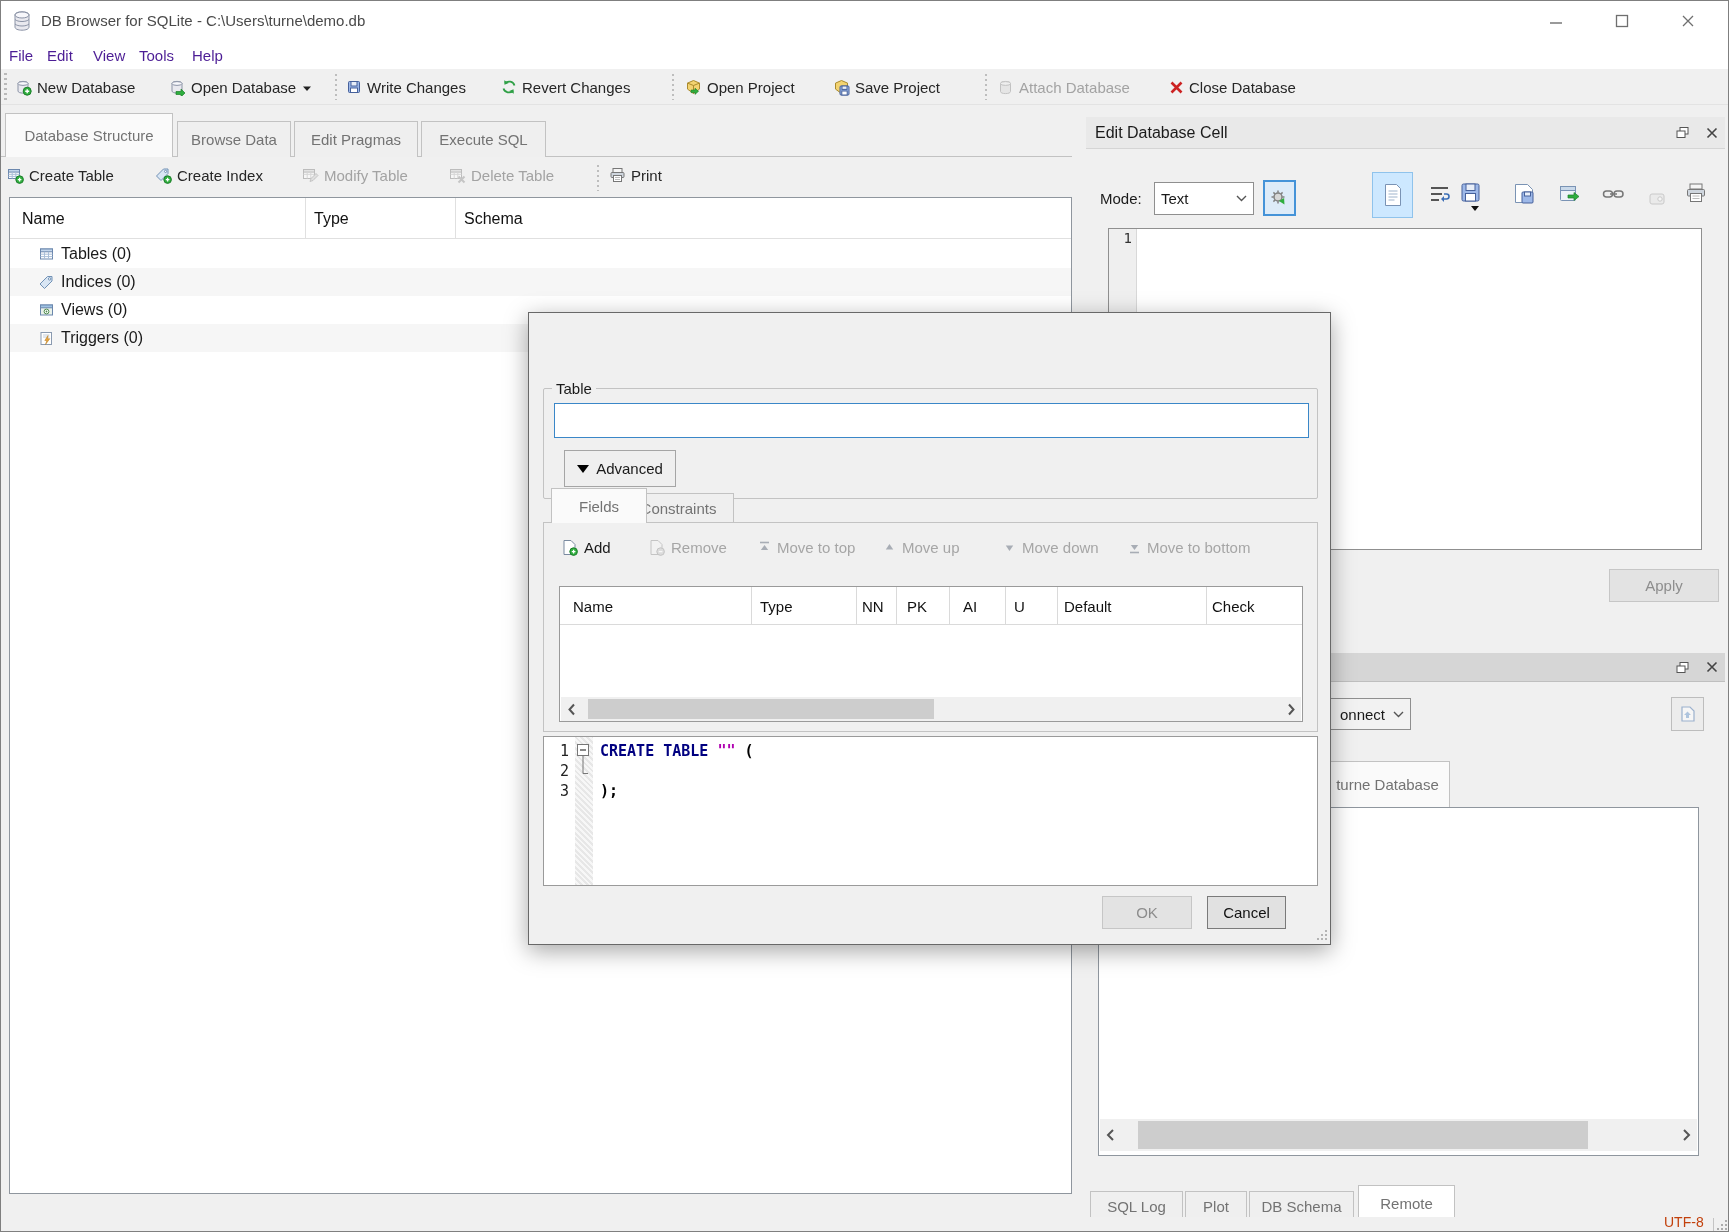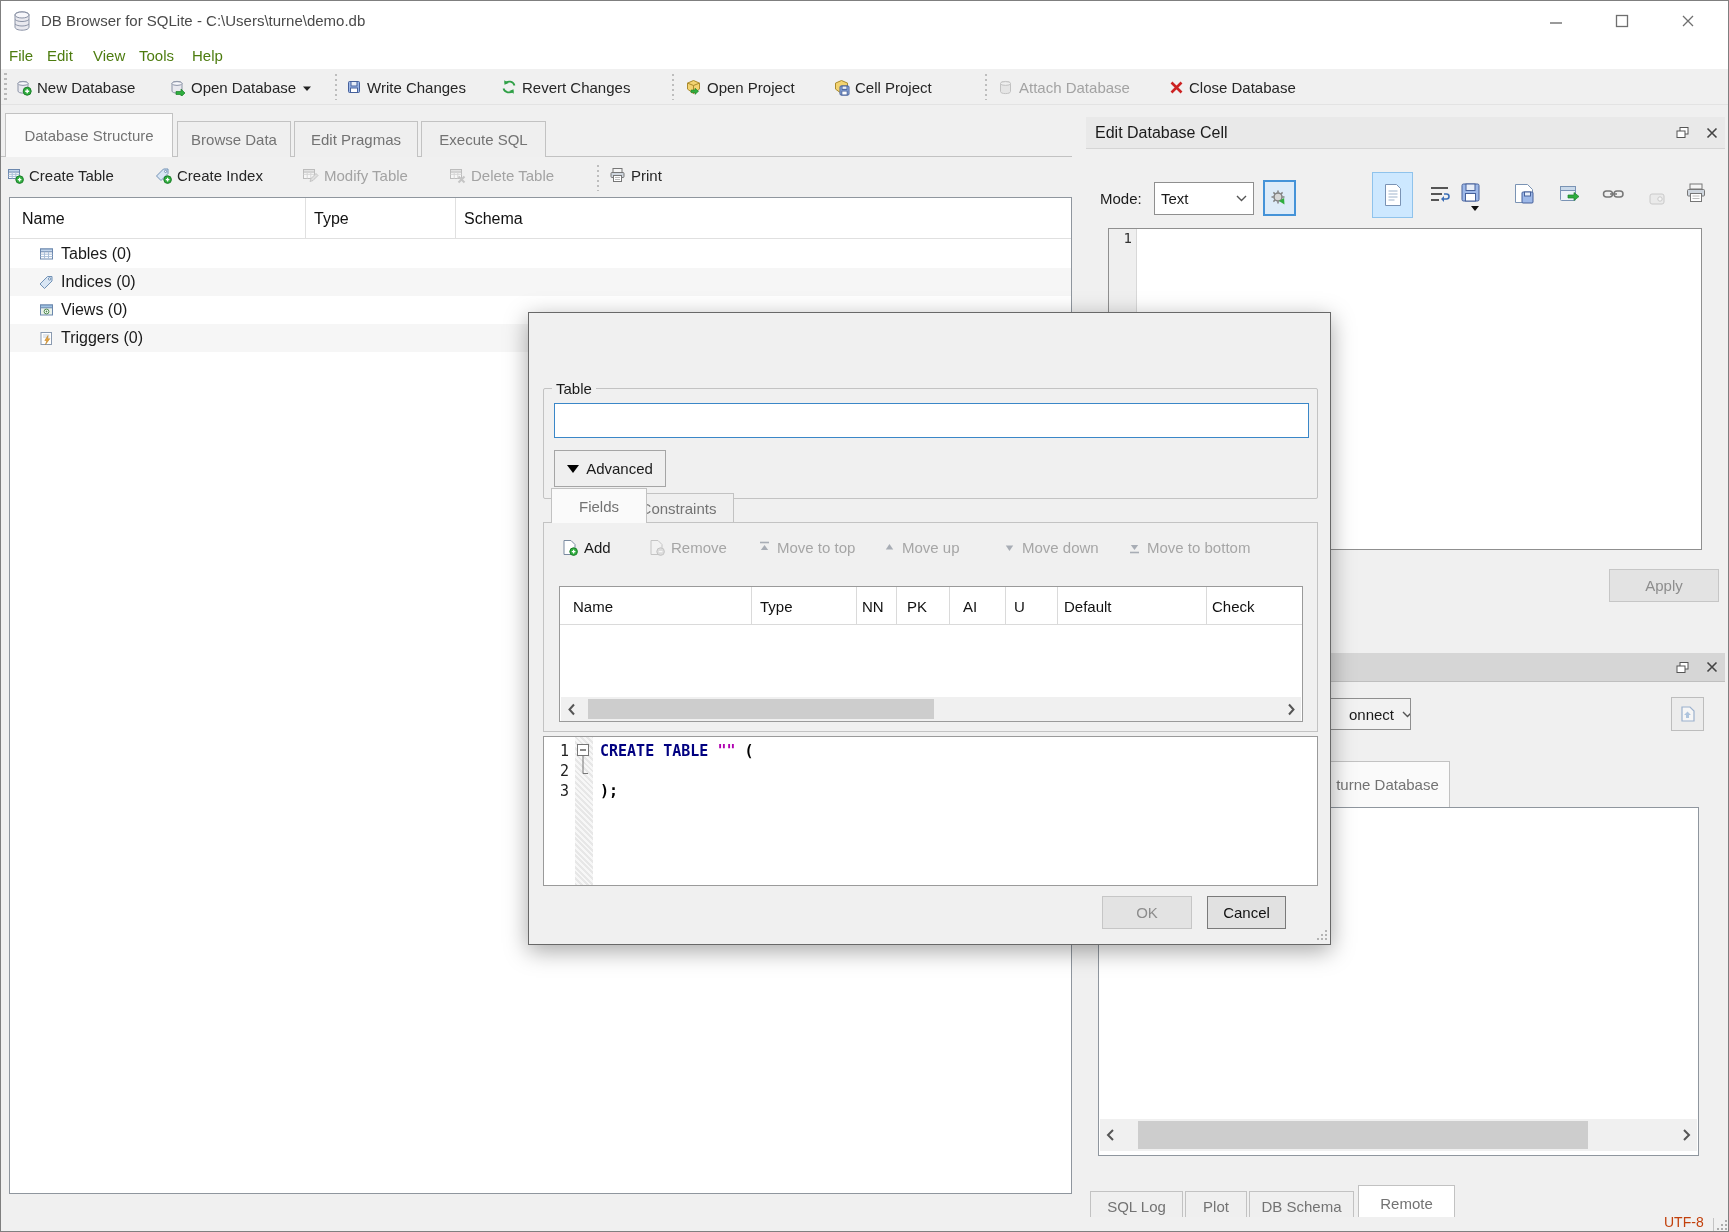--- a/index.html
+++ b/index.html
@@ -6,21 +6,21 @@
   html,body{background:#9a9a9a}
   #screen{position:relative;width:1729px;height:1232px;background:#f0f0f0;border:1px solid #7f7f7f;
     overflow:hidden;font-family:"Liberation Sans",sans-serif;font-size:15px;color:#1a1a1a}
   .abs{position:absolute}
   .row{display:flex;align-items:center}
   svg{display:block}
   
   .titlebar{left:0;top:0;width:1729px;height:40px;background:#fff}
   .title-text{color:#4a4a4a;font-size:15px}
   .menubar{left:0;top:40px;width:1729px;height:28px;background:#fff}
-  .menu-item{color:#4d7c0f;padding:4px 6px;cursor:default}
+  .menu-item{color:#4c1d95;padding:4px 6px;cursor:default}
   
   .toolbar{left:0;top:68px;width:1729px;height:36px;background:#f0f0f0;border-bottom:1px solid #e3e3e3}
   .tbtn{display:flex;align-items:center;gap:5px;color:#262626;white-space:nowrap}
   .tbtn.dis{color:#a3a3a3}
   .tsep{width:2px;height:26px;background:repeating-linear-gradient(#bdbdbd 0 2px,transparent 2px 5px)}
   .thandle{width:3px;height:28px;background:repeating-linear-gradient(#b9b9b9 0 2px,transparent 2px 5px)}
   
   .tab{position:absolute;border:1px solid #c2c2c2;border-bottom:none;background:#efefef;color:#737373;
     display:flex;align-items:center;justify-content:center}
   .tab.active{background:#fafafa}
@@ -153,21 +153,21 @@
         </svg>
       <span>Open Project</span>
     </div>
     <div class="abs tbtn" style="left:832px;top:5px;height:26px">
       <svg width="17" height="17">
           <path d="M8.5 1.5l6 2.6v6l-6 4.4-6-4.4v-6z" fill="#f3d371" stroke="#ab8b2d"></path>
           <rect x="7" y="7" width="9" height="9" rx="1" fill="#9db8e8" stroke="#46619b"></rect>
           <rect x="9" y="7" width="5" height="3.4" fill="#e8eef8" stroke="#46619b"></rect>
           <rect x="8.8" y="12" width="5.4" height="4" fill="#fff" stroke="#46619b"></rect>
         </svg>
-      <span>Cell Project</span>
+      <span>Save Project</span>
     </div>
     <div class="abs tsep" style="left:984px;top:5px"></div>
     <div class="abs tbtn dis" style="left:996px;top:5px;height:26px">
       <svg width="17" height="17" style="opacity:.45">
           <path d="M3.5 4.5c0-1.3 2.2-2.1 5-2.1s5 .8 5 2.1v8c0 1.3-2.2 2.1-5 2.1s-5-.8-5-2.1z" fill="#d9d9d9" stroke="#8a8a8a"></path>
           <ellipse cx="8.5" cy="4.5" rx="5" ry="1.9" fill="#ececec" stroke="#8a8a8a"></ellipse>
         </svg>
       <span>Attach Database</span>
     </div>
     <div class="abs tbtn" style="left:1168px;top:5px;height:26px">
@@ -396,21 +396,21 @@
           <rect x="2" y="6" width="8" height="6.5" fill="#fff" stroke="#555"></rect>
         </svg>
     </span>
     <span class="dock-ico abs" style="left:615px">
       <svg width="14" height="14">
           <path d="M2.5 2.5l9 9M11.5 2.5l-9 9" stroke="#444" stroke-width="1.6"></path>
         </svg>
     </span>
   </div>
   <div class="abs" style="left:1312px;top:697px;width:98px;height:32px;background:#f2f2f2;border:1px solid #8f8f8f;display:flex;align-items:center">
-    <span style="margin-left:35px">onnect</span>
+    <span style="margin-left:26px">onnect</span>
     <svg width="11" height="7" style="margin-left:8px">
         <path d="M1 1l4.5 4.5L10 1" fill="none" stroke="#555" stroke-width="1.4"></path>
       </svg>
   </div>
   <div class="abs" style="left:1670px;top:696px;width:33px;height:34px;background:#ececec;border:1px solid #bdbdbd;display:flex;align-items:center;justify-content:center">
     <svg width="18" height="18" style="opacity:.55">
         <path d="M3 2h8l4 4v10H3z" fill="#fff" stroke="#5b82b5" stroke-width="1.2"></path>
         <path d="M7 13h3v-3h2l-3.5-3.5L5 10h2z" fill="#7fa6d4"></path>
       </svg>
   </div>
@@ -461,21 +461,21 @@
           <rect x="8" y="8" width="2" height="2"></rect>
         </g>
       </svg>
   </div>
 
   <div class="abs dialog">
 
     <div class="groupbox" style="left:14px;top:75px;width:775px;height:111px">
       <span class="gb-label" style="left:8px;top:-9px">Table</span>
       <input class="txt abs" style="left: 10px; top: 14px; width: 755px; height: 35px;" value="">
-      <div class="abs" style="left:10px;top:61px;width:112px;height:37px;background:#efefef;border:1px solid #a5a5a5;display:flex;align-items:center;justify-content:center;gap:7px">
+      <div class="abs" style="left:20px;top:61px;width:112px;height:37px;background:#efefef;border:1px solid #a5a5a5;display:flex;align-items:center;justify-content:center;gap:7px">
         <span style="width:0;height:0;border-left:6px solid transparent;border-right:6px solid transparent;border-top:8px solid #000"></span>
         <span>Advanced</span>
       </div>
     </div>
 
     <div class="tab active" style="left:22px;top:175px;width:96px;height:35px;z-index:2">
       <span>Fields</span>
     </div>
     <div class="tab" style="left:94px;top:180px;width:111px;height:30px">
       <span>Constraints</span>

